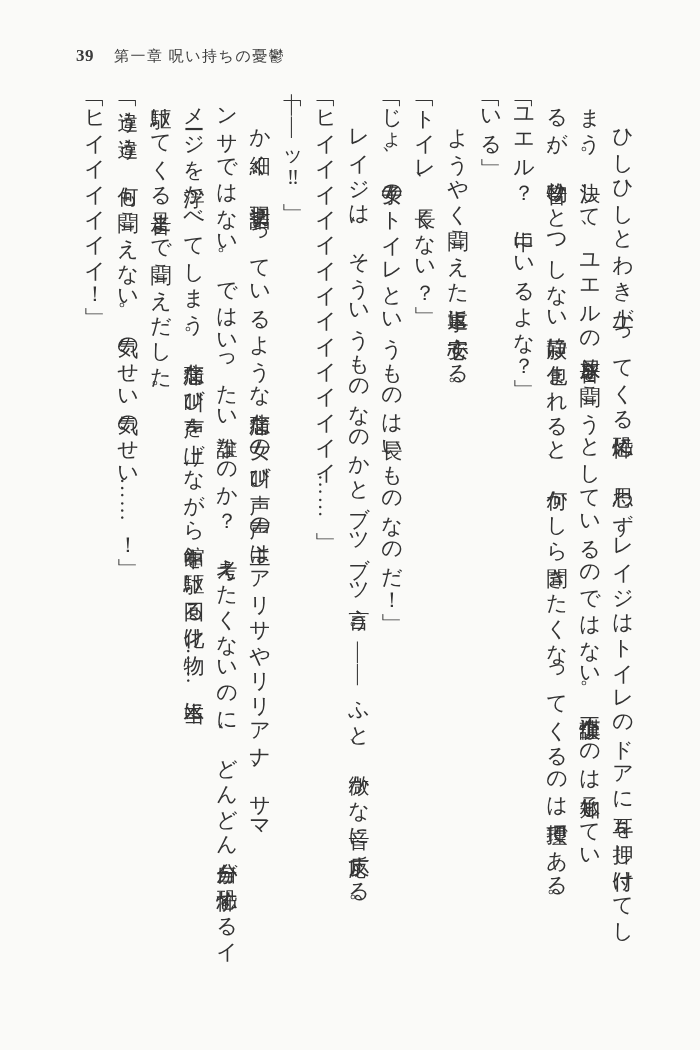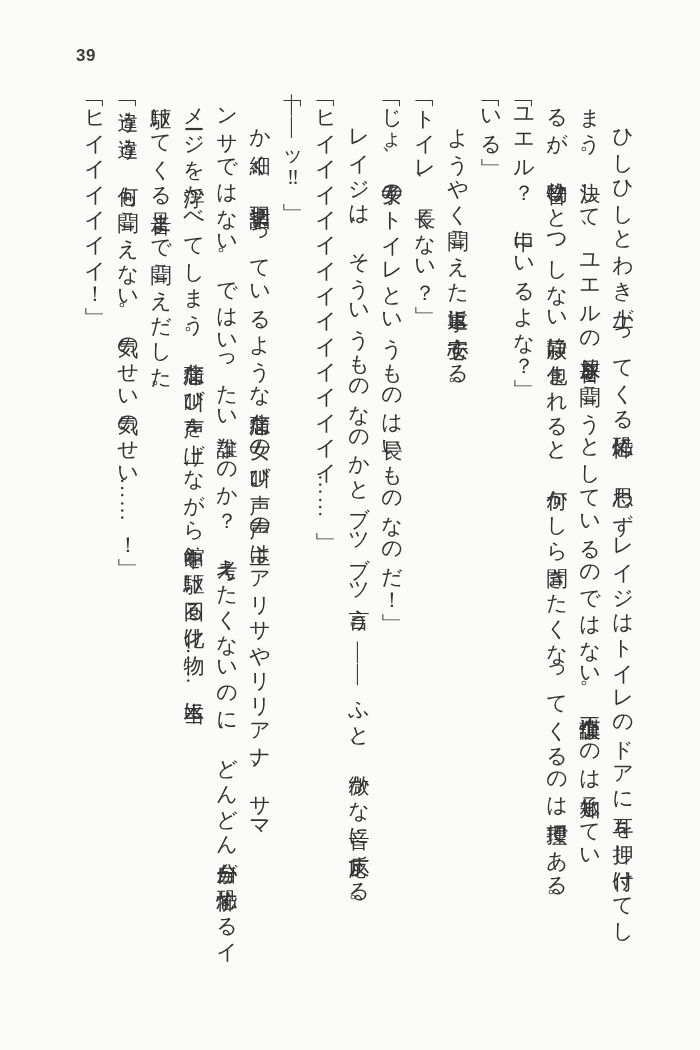--- a/index.html
+++ b/index.html
@@ -15,21 +15,21 @@
   }
   .page {
     position: relative;
     width: 700px; height: 1050px;
     font-family: "Liberation Serif", "DejaVu Serif", serif;
   }
   
   .running-head {
     position: absolute;
     top: 46px; left: 76px;
-    font-family: Liberation Sans, sans-serif;
+    font-family: Liberation Serif, serif;
     color: var(--header);
     display: flex;
     align-items: baseline;
   }
   .page-number {
     font-size: 17px;
     font-weight: bold;
     letter-spacing: 0.5px;
     margin-right: 20px;
   }
@@ -60,20 +60,21 @@
     text-indent: 1em;
   }
 </style>
 </head>
 <body>
 
 <div class="page">
 
   <header class="running-head">
     <span class="page-number">39</span>
+    <span class="chapter-title">第一章 呪い持ちの憂鬱</span>
   </header>
 
   <main class="body-text">
       <div class="text-line indent">ひしひしとわき上がってくる恐怖に、思わずレイジはトイレのドアに耳を押し付けてし</div>
       <div class="text-line">まう。決して、ユエルの放尿音を聞こうとしているのではない。不謹慎なのは承知してい</div>
       <div class="text-line">るが、物音ひとつしない静寂に包まれると、何かしら聞きたくなってくるのは摂理である。</div>
       <div class="text-line">「ユエル？　中にいるよな？」</div>
       <div class="text-line">「いる」</div>
       <div class="text-line indent">ようやく聞こえた返事に安心する。</div>
       <div class="text-line">「トイレ、長くない？」</div>

